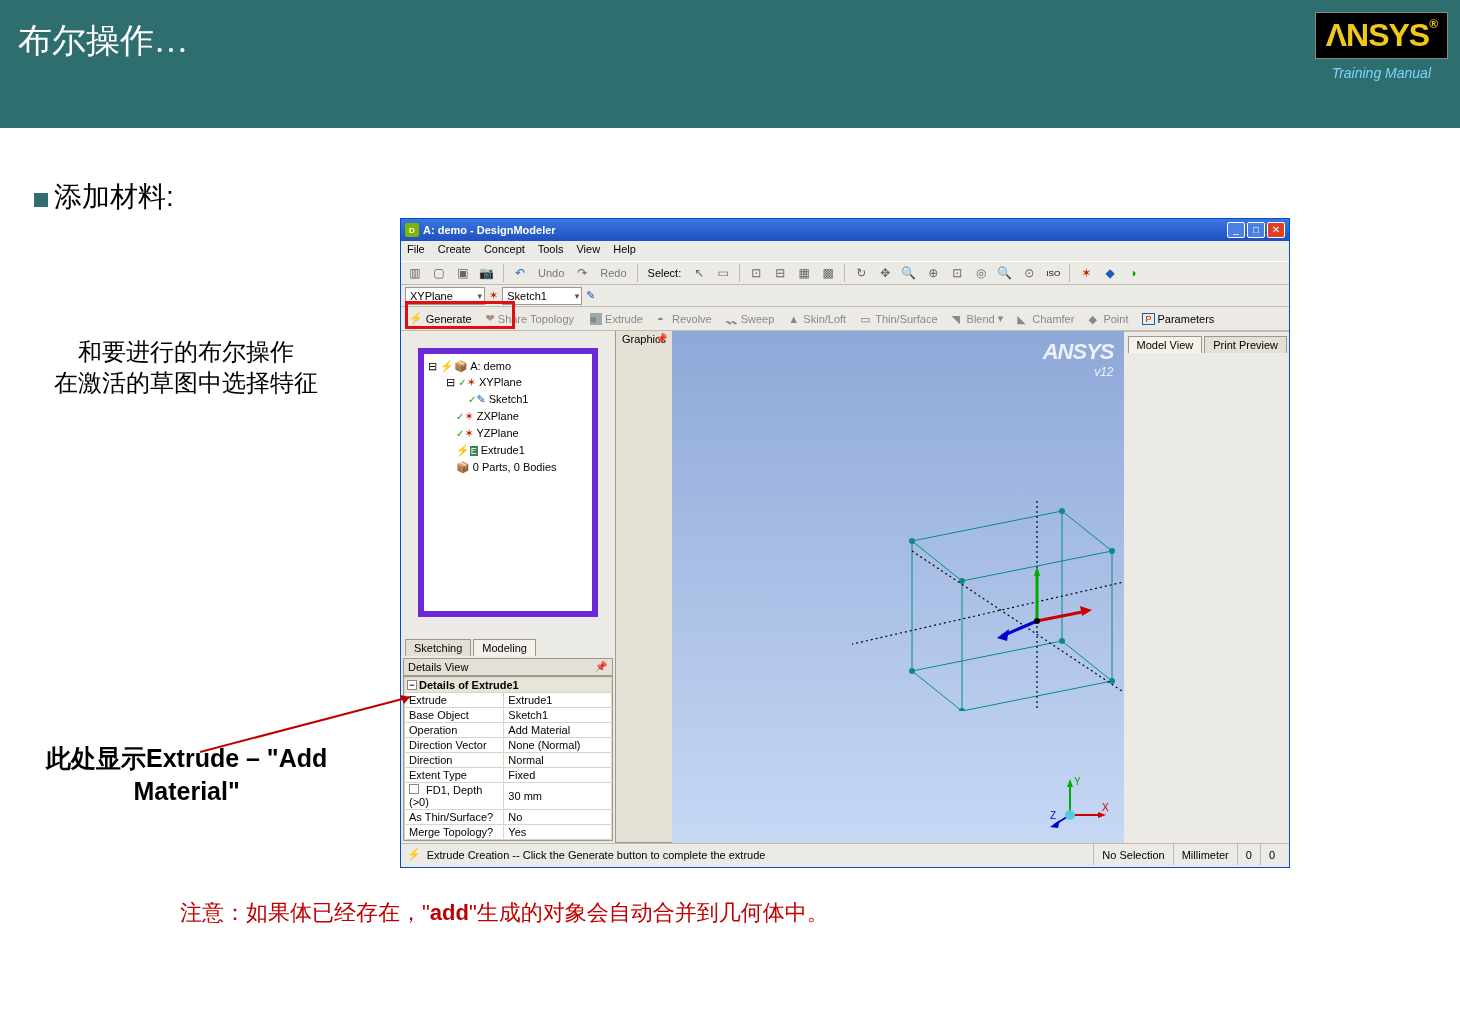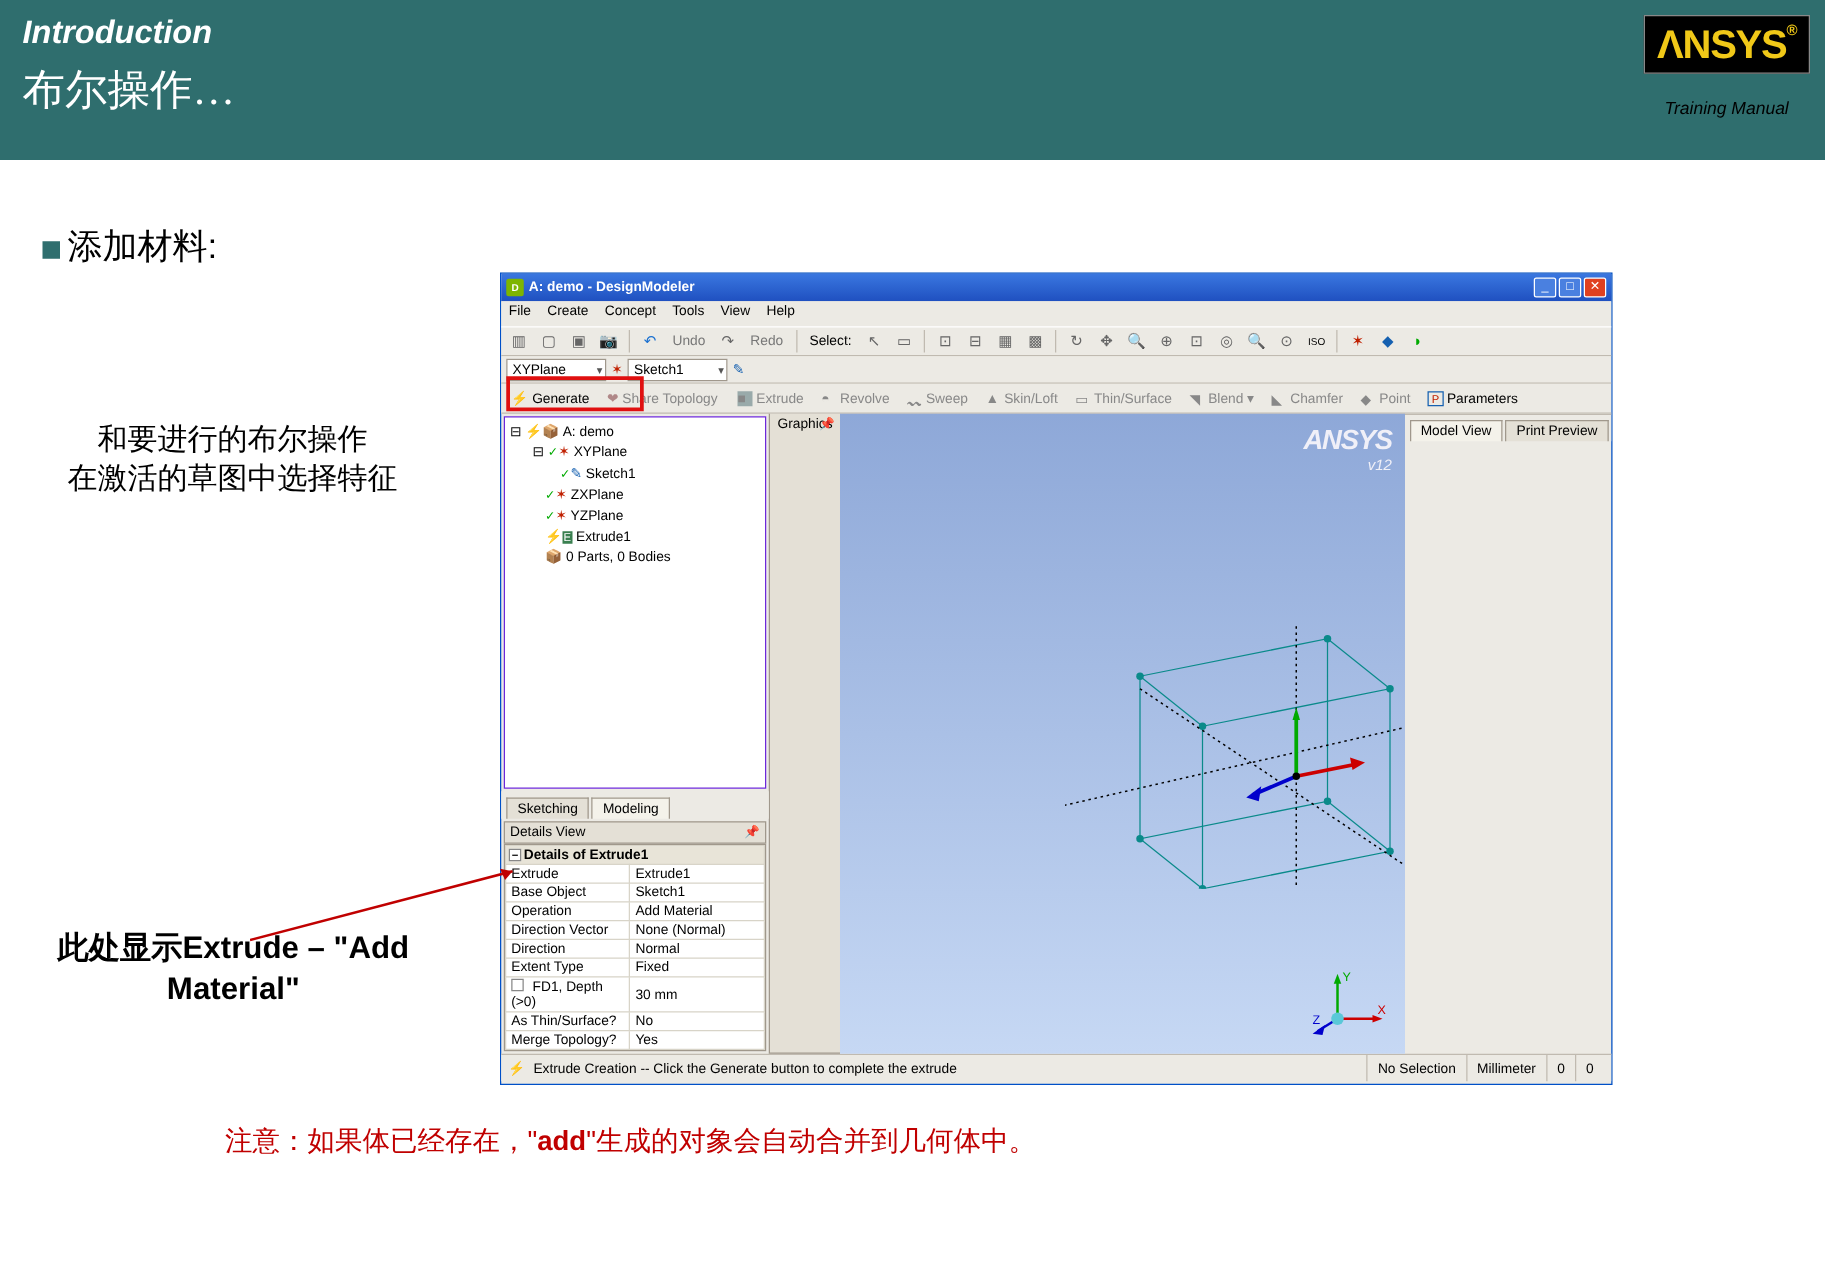--- a/index.html
+++ b/index.html
@@ -3,21 +3,21 @@
 <meta charset="utf-8">
 <style>
   *{box-sizing:border-box;margin:0;padding:0;font-family:Tahoma,Arial,sans-serif}
   body{width:1460px;height:1024px;background:#fff;overflow:hidden}
   .slide-header{background:#2f6e6e;color:#fff;padding:10px 18px;height:128px;position:relative}
   .slide-header .intro{font-style:italic;font-weight:bold;font-size:26px;color:#fff}
   .slide-header .sub{font-family:"SimSun",serif;font-size:34px;color:#fff;margin-top:8px}
   .logo-box{position:absolute;right:12px;top:12px;text-align:center}
   .logo{background:#000;color:#f0c818;font-weight:bold;font-size:32px;padding:4px 10px;letter-spacing:-1px;border:1px solid #888}
   .logo sup{font-size:12px;vertical-align:top}
-  .tm{color:#000000;font-style:italic;font-size:14px;margin-top:19px}
+  .tm{color:#7dd3fc;font-style:italic;font-size:14px;margin-top:6px}
   .bullet{position:absolute;left:34px;top:178px;font-family:"SimSun",serif;font-size:28px}
   .bullet .sq{display:inline-block;width:14px;height:14px;background:#2f6e6e;margin-right:6px;vertical-align:middle}
   .anno1{position:absolute;left:54px;top:336px;font-family:"SimSun",serif;font-size:24px;text-align:center;line-height:1.3}
   .anno2{position:absolute;left:46px;top:742px;font-family:"SimSun",serif;font-size:25px;text-align:center;line-height:1.3;font-weight:bold}
   .note{position:absolute;left:180px;top:898px;font-family:"SimSun",serif;font-size:22px;color:#c00000}
   .note b{font-weight:bold}
 
   .app{position:absolute;left:400px;top:218px;width:890px;height:650px;border:1px solid #0050c8;background:#eceae4;font-size:11px}
   .titlebar{height:22px;background:linear-gradient(#3a77e0,#1f50c0);color:#fff;display:flex;align-items:center;padding:0 4px}
   .titlebar .ico{width:14px;height:14px;background:#7db500;border-radius:2px;margin-right:4px;display:inline-flex;align-items:center;justify-content:center;font-size:8px;color:#fff;font-weight:bold}
@@ -33,21 +33,21 @@
   .toolbar .sep{width:1px;height:18px;background:#c0bab0;margin:0 2px}
   .toolbar2{height:22px;background:#eceae4;border-bottom:1px solid #c0bab0;display:flex;align-items:center;padding:0 4px;gap:4px}
   .combo{height:18px;border:1px solid #a0988c;background:#fff;display:inline-flex;align-items:center;padding:0 14px 0 4px;position:relative;min-width:80px;font-size:11px}
   .combo::after{content:"▾";position:absolute;right:2px;color:#555;font-size:9px}
   .feat-tb{height:24px;background:#eceae4;border-bottom:1px solid #c0bab0;display:flex;align-items:center;padding:0 2px;gap:2px}
   .ftbtn{display:inline-flex;align-items:center;gap:3px;color:#888;padding:2px 6px;font-size:11px}
   .ftbtn .ic{width:12px;height:12px;display:inline-block}
   .gen-hl{position:absolute;border:3px solid #e01010;z-index:5}
   .workspace{display:flex;height:calc(100% - 136px)}
   .leftpane{width:215px;display:flex;flex-direction:column;border-right:1px solid #a0988c}
-  .tree{flex:1;background:#fff;border:1px solid #6d28d9;margin:2px;padding:4px;overflow:auto;position:relative}
+  .tree{flex:1;background:#fff;border:6px solid #6d28d9;margin:17px;padding:4px;overflow:auto;position:relative}
   .tree .node{white-space:nowrap;line-height:16px}
   .tree .bolt{color:#d0a000;font-size:11px}
   .tree .chk{color:#0a0;font-size:10px}
   .tree .pl{color:#c02000;font-size:11px}
   .tabstrip{height:22px;display:flex;align-items:flex-end;padding-left:4px;background:#eceae4}
   .tab{border:1px solid #a0988c;border-bottom:none;padding:2px 8px;background:#e4e0d6;margin-right:2px;font-size:11px}
   .tab.active{background:#f4f2ea}
   .dv-hdr{background:#e4e0d6;border:1px solid #a0988c;padding:2px 4px;font-size:11px;margin:2px 2px 0 2px;position:relative}
   .pin{position:absolute;right:4px;top:2px;font-size:10px;color:#555}
   .details{background:#fff;border:1px solid #a0988c;margin:0 2px 2px 2px}
@@ -73,21 +73,20 @@
   .status{height:22px;background:#eceae4;border-top:1px solid #c0bab0;display:flex;align-items:center;padding:0 6px;font-size:11px}
   .status .bolt{color:#d0a000;margin-right:6px}
   .status .cell{border-left:1px solid #c0bab0;padding:0 8px;height:100%;display:flex;align-items:center}
   .status .sp{flex:1}
   .red-arrow{position:absolute;z-index:4}
 </style>
 </head>
 <body>
 
 <div class="slide-header">
-  <div class="intro">Introduction</div>
   <div class="sub">布尔操作…</div>
   <div class="logo-box">
     <div class="logo"><span>ΛNSYS</span><sup>®</sup></div>
     <div class="tm">Training Manual</div>
   </div>
 </div>
 
 <div class="bullet"><span class="sq"></span><span>添加材料:</span></div>
 
 <div class="anno1">

